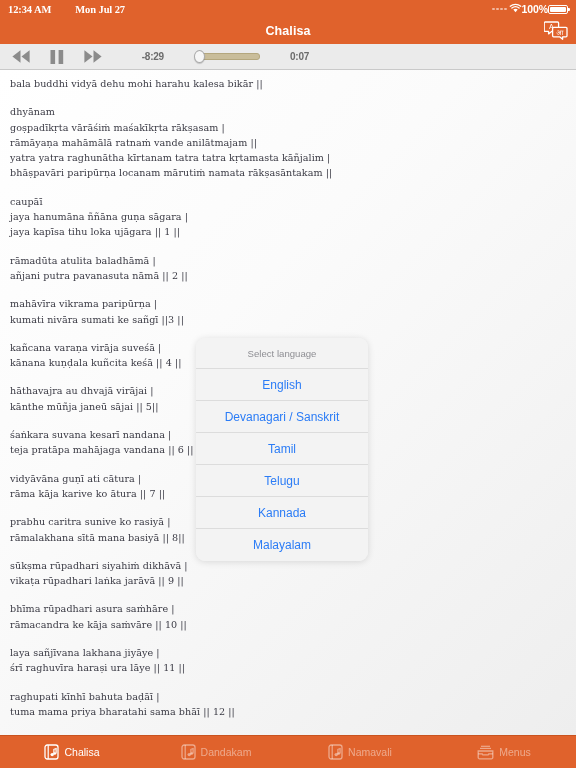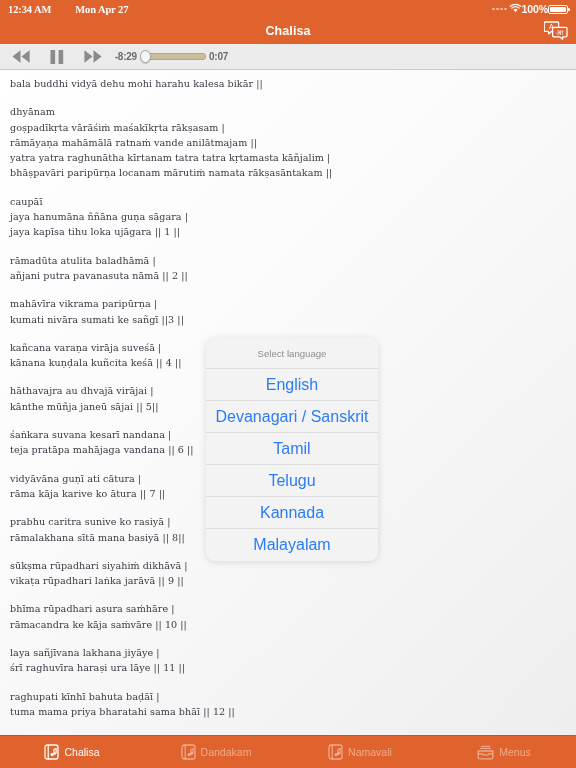--- a/index.html
+++ b/index.html
@@ -103,21 +103,21 @@
   }
 
   
   .player {
     height: 26px;
     background: #ebebeb;
     border-bottom: 1px solid #c9c9c9;
     display: flex;
     align-items: center;
     padding: 12px 10px;
-    gap: 3px;
+    gap: 30px;
     flex: none;
   }
   .transport { display: flex; align-items: center; gap: 16px; }
   .tbtn { cursor: pointer; display: block; line-height: 0; }
   .time {
     font-size: 10px;
     font-weight: bold;
     color: #6b6b6b;
     min-width: 30px;
     text-align: right;
@@ -165,21 +165,21 @@
     font-size: 9.6px;
     line-height: 15.3px;
     color: #3a3a44;
     white-space: nowrap;
     letter-spacing: 0.05px;
   }
 
   
   .modal-wrap {
     position: absolute;
-    left: 206px;
+    left: 196px;
     top: 268px;
     width: 172px;
     background: #f3f3f3;
     border-radius: 9px;
     overflow: hidden;
     box-shadow: 0 1px 7px rgba(0,0,0,.13);
   }
   .modal-title {
     height: 31px;
     display: flex;
@@ -188,21 +188,21 @@
     font-size: 9.6px;
     color: #8e8e93;
     border-bottom: 1px solid #dcdcdc;
     background: #f3f3f3;
   }
   .modal-opt {
     height: 32px;
     display: flex;
     align-items: center;
     justify-content: center;
-    font-size: 16px;
+    font-size: 12px;
     color: #2b7cf6;
     border-bottom: 1px solid #dcdcdc;
     background: #f3f3f3;
     cursor: pointer;
   }
   .modal-opt:last-child { border-bottom: none; }
 
   
   .tabbar {
     height: 33px;
@@ -225,21 +225,21 @@
   .tab-ico { line-height: 0; display: block; }
 </style>
 </head>
 <body>
 
 <div id="app">
 
   <div class="statusbar">
     <div class="sb-left">
       <span>12:34 AM</span>
-      <span>Mon Apr 27</span>
+      <span>Mon Jul 27</span>
     </div>
     <div class="sb-right">
       <span class="sb-dots">
         <i></i>
           <i></i>
           <i></i>
           <i></i>
       </span>
       <span class="wifi-ico">
         <svg width="13" height="10" viewBox="0 0 13 10">

